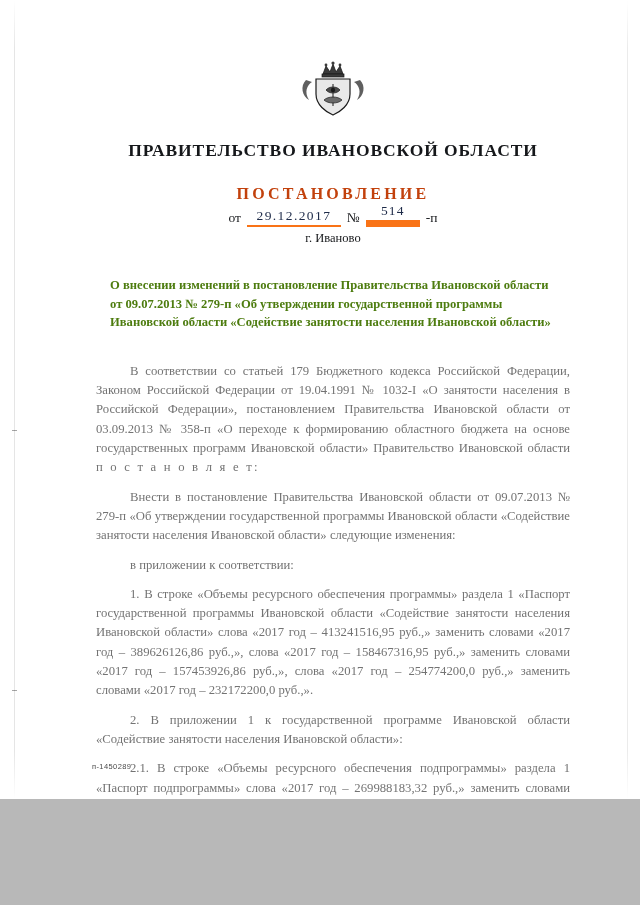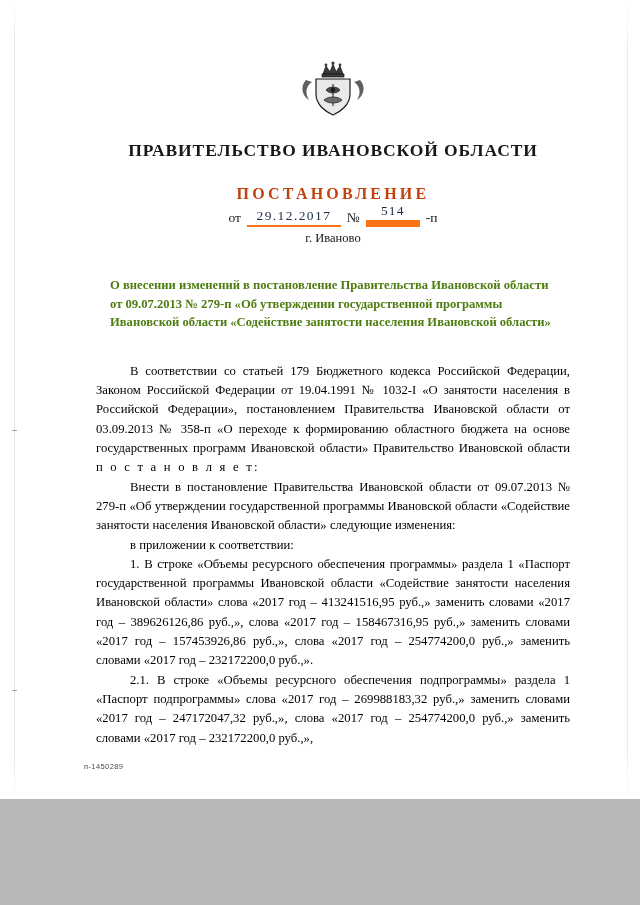--- a/index.html
+++ b/index.html
@@ -114,34 +114,34 @@
     line-height: 1.48;
     color: #4d7c0f;
     padding: 0 14px;
   }
 
   .body {
     margin-top: 30px;
     font-size: 12.7px;
     line-height: 1.52;
     text-align: justify;
-    color: #000000;
+    color: #737373;
   }
   .body p {
     margin: 0;
     text-indent: 34px;
   }
-  .body p + p { margin-top: 0; }
+  .body p + p { margin-top: 10px; }
   .spaced {
     letter-spacing: 2.2px;
   }
 
   .footer-code {
     position: absolute;
-    left: 84px;
+    left: 92px;
     bottom: 28px;
     font-family: "Liberation Sans", sans-serif;
     font-size: 7.5px;
     color: #4a4a4a;
     letter-spacing: 0.4px;
   }
 </style>
 </head>
 <body>
 
@@ -191,20 +191,21 @@
 
     <div class="city">г. Иваново</div>
 
     <div class="subject">О внесении изменений в постановление Правительства Ивановской области от 09.07.2013 № 279-п «Об утверждении государственной программы Ивановской области «Содействие занятости населения Ивановской области»</div>
 
     <div class="body">
       <p><span>В соответствии со статьей 179 Бюджетного кодекса Российской Федерации, Законом Российской Федерации от 19.04.1991 № 1032-I «О занятости населения в Российской Федерации», постановлением Правительства Ивановской области от 03.09.2013 № 358-п «О переходе к формированию областного бюджета на основе государственных программ Ивановской области» Правительство Ивановской области</span> <span class="spaced">п о с т а н о в л я е т:</span></p>
       <p>Внести в постановление Правительства Ивановской области от 09.07.2013 № 279-п «Об утверждении государственной программы Ивановской области «Содействие занятости населения Ивановской области» следующие изменения:</p>
       <p>в приложении к соответствии:</p>
       <p>1. В строке «Объемы ресурсного обеспечения программы» раздела 1 «Паспорт государственной программы Ивановской области «Содействие занятости населения Ивановской области» слова «2017 год – 413241516,95 руб.,» заменить словами «2017 год – 389626126,86 руб.,», слова «2017 год – 158467316,95 руб.,» заменить словами «2017 год – 157453926,86 руб.,», слова «2017 год – 254774200,0 руб.,» заменить словами «2017 год – 232172200,0 руб.,».</p>
+      <p>2. В приложении 1 к государственной программе Ивановской области «Содействие занятости населения Ивановской области»:</p>
       <p>2.1. В строке «Объемы ресурсного обеспечения подпрограммы» раздела 1 «Паспорт подпрограммы» слова «2017 год – 269988183,32 руб.,» заменить словами «2017 год – 247172047,32 руб.,», слова «2017 год – 254774200,0 руб.,» заменить словами «2017 год – 232172200,0 руб.,»,</p>
     </div>
 
   </div>
 
   <div class="footer-code">п-1450289</div>
 
 </div>
 
 </body></html>

